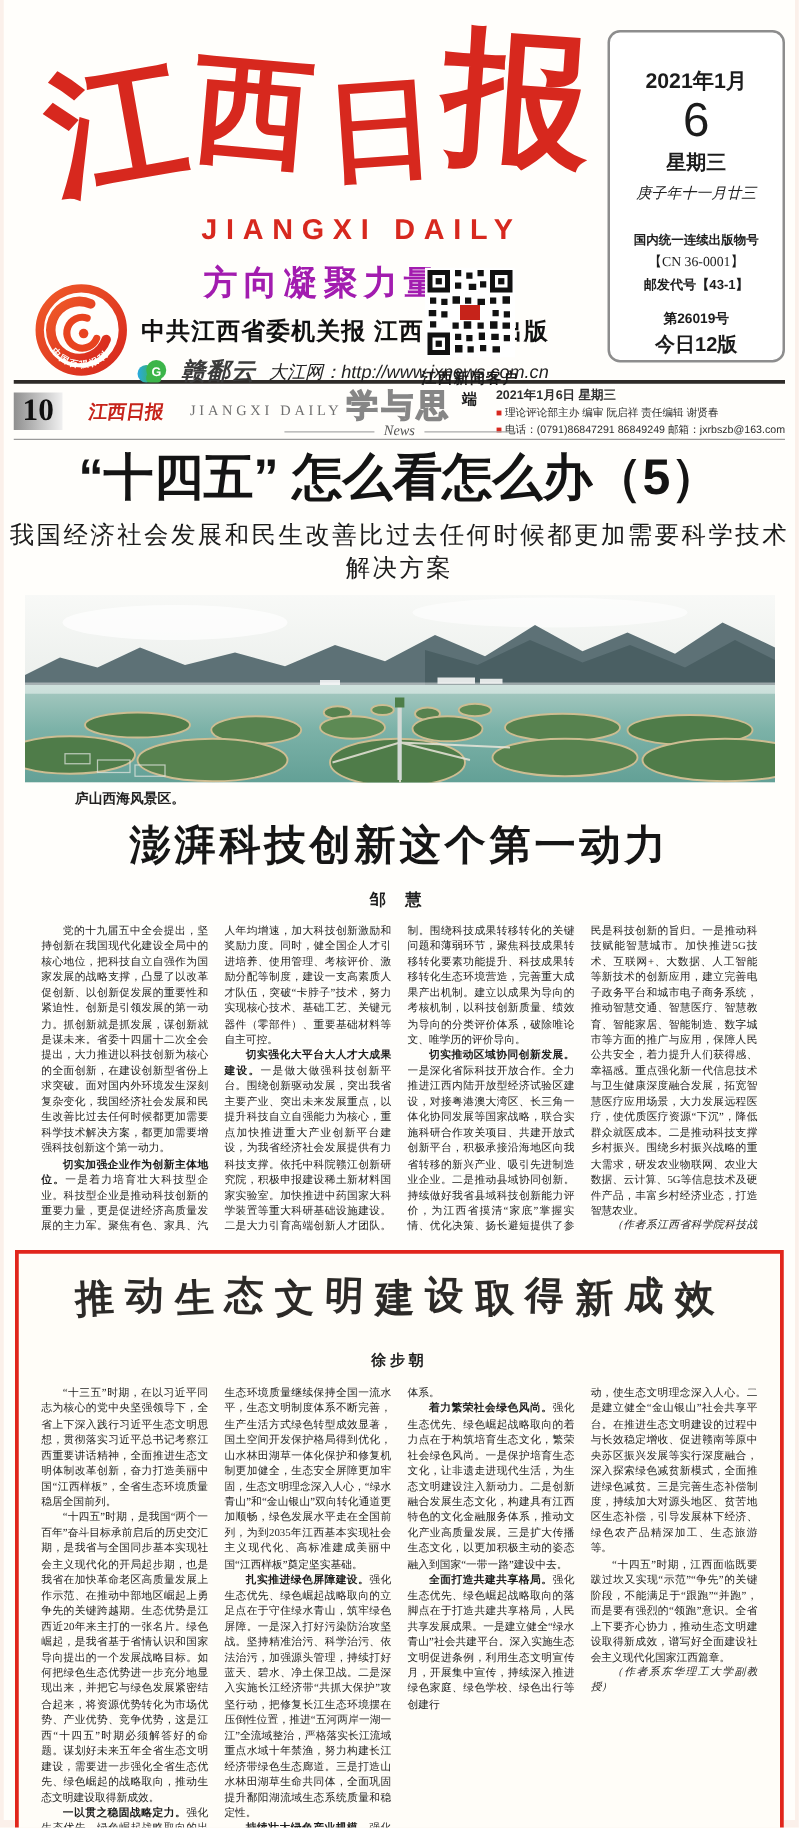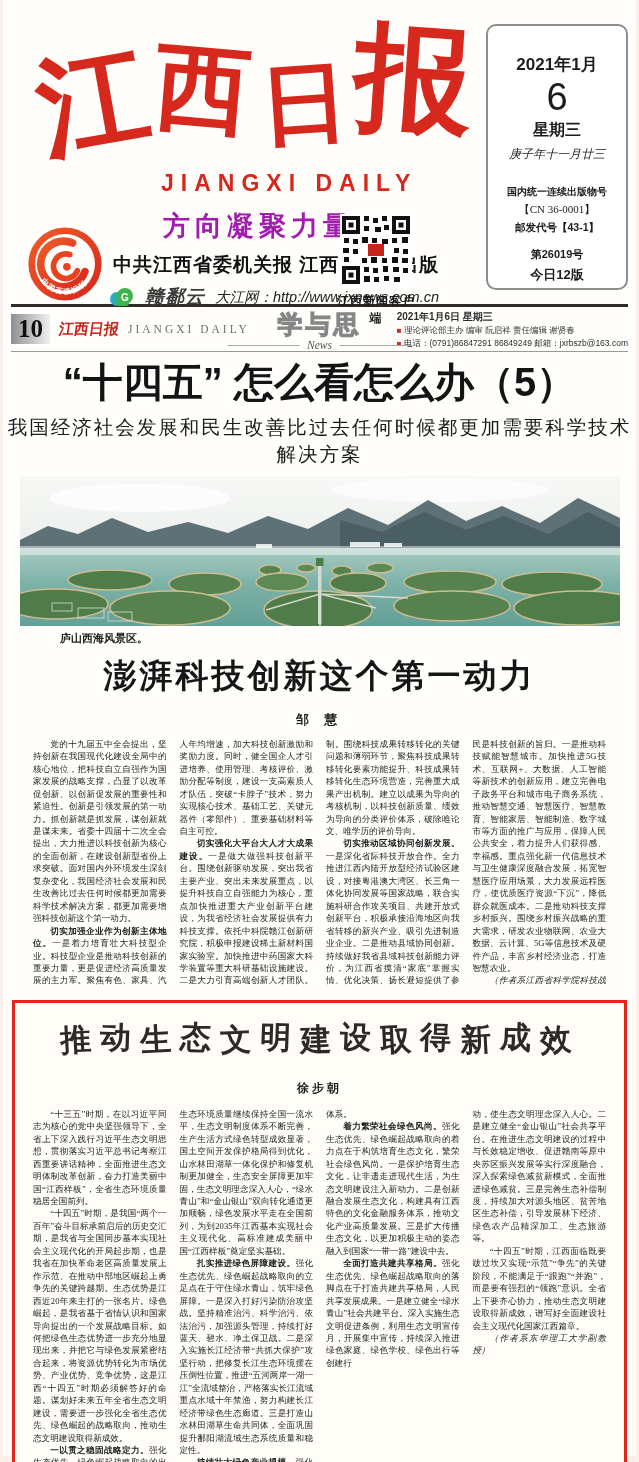--- a/index.html
+++ b/index.html
@@ -35,26 +35,26 @@
   .datebox{position:absolute;right:0;top:12px;width:142px;height:266px;border:2px solid #8d8d8d;border-radius:10px;
     background:#fff;text-align:center;padding-top:27px;box-sizing:border-box;font-family:"Liberation Sans",sans-serif}
   .db-ym{font-size:17px;font-weight:700}
   .db-day{font-size:38px;line-height:1.15;font-weight:500}
   .db-wd{font-size:16px;font-weight:700}
   .db-lunar{font-size:12px;font-family:"DejaVu Serif",serif;font-style:italic;margin-top:5px;color:#222}
   .db-issn-label{font-size:10px;font-weight:700;margin-top:22px}
   .db-issn{font-size:11px;font-family:"Liberation Serif",serif;margin-top:3px}
   .db-postal{font-size:10.5px;font-weight:700;margin-top:4px}
   .db-issue{font-size:11px;font-weight:700;margin-top:12px}
-  .db-pages{font-size:13px;font-weight:700;margin-top:4px}
+  .db-pages{font-size:16px;font-weight:700;margin-top:4px}
 
   
   .pageheader{position:relative;height:44px;border-bottom:1px solid #9a9a9a;margin:0 8px;
     display:flex;align-items:center;justify-content:space-between}
-  .ph-left{display:flex;align-items:center;gap:9px}
+  .ph-left{display:flex;align-items:center;gap:21px}
   .pno{background:linear-gradient(90deg,#8f8f8f,#f0f0f0);padding:0 7px;font-size:25px;font-weight:bold;
     font-family:"Liberation Serif",serif;color:#101010;line-height:30px}
   .ph-brand{color:#c6231a;font-weight:700;font-size:15px;transform:skewX(-8deg);font-family:"DejaVu Serif",serif}
   .ph-brand-en{color:#6f6f6f;font-size:11.5px;letter-spacing:3px;font-family:"Liberation Serif",serif}
   .ph-center{position:absolute;left:50%;top:1px;transform:translateX(-50%);text-align:center}
   .section-title{font-family:"Liberation Sans",sans-serif;font-size:25px;font-weight:700;letter-spacing:3px;
     color:#fdfdfd;-webkit-text-stroke:1.1px #868686}
   .section-en{display:flex;align-items:center;gap:8px;justify-content:center;color:#555;
     font-style:italic;font-size:11.5px;font-family:"Liberation Serif",serif;margin-top:-2px}
   .section-en .ln{width:72px;height:1px;background:#aaa}

